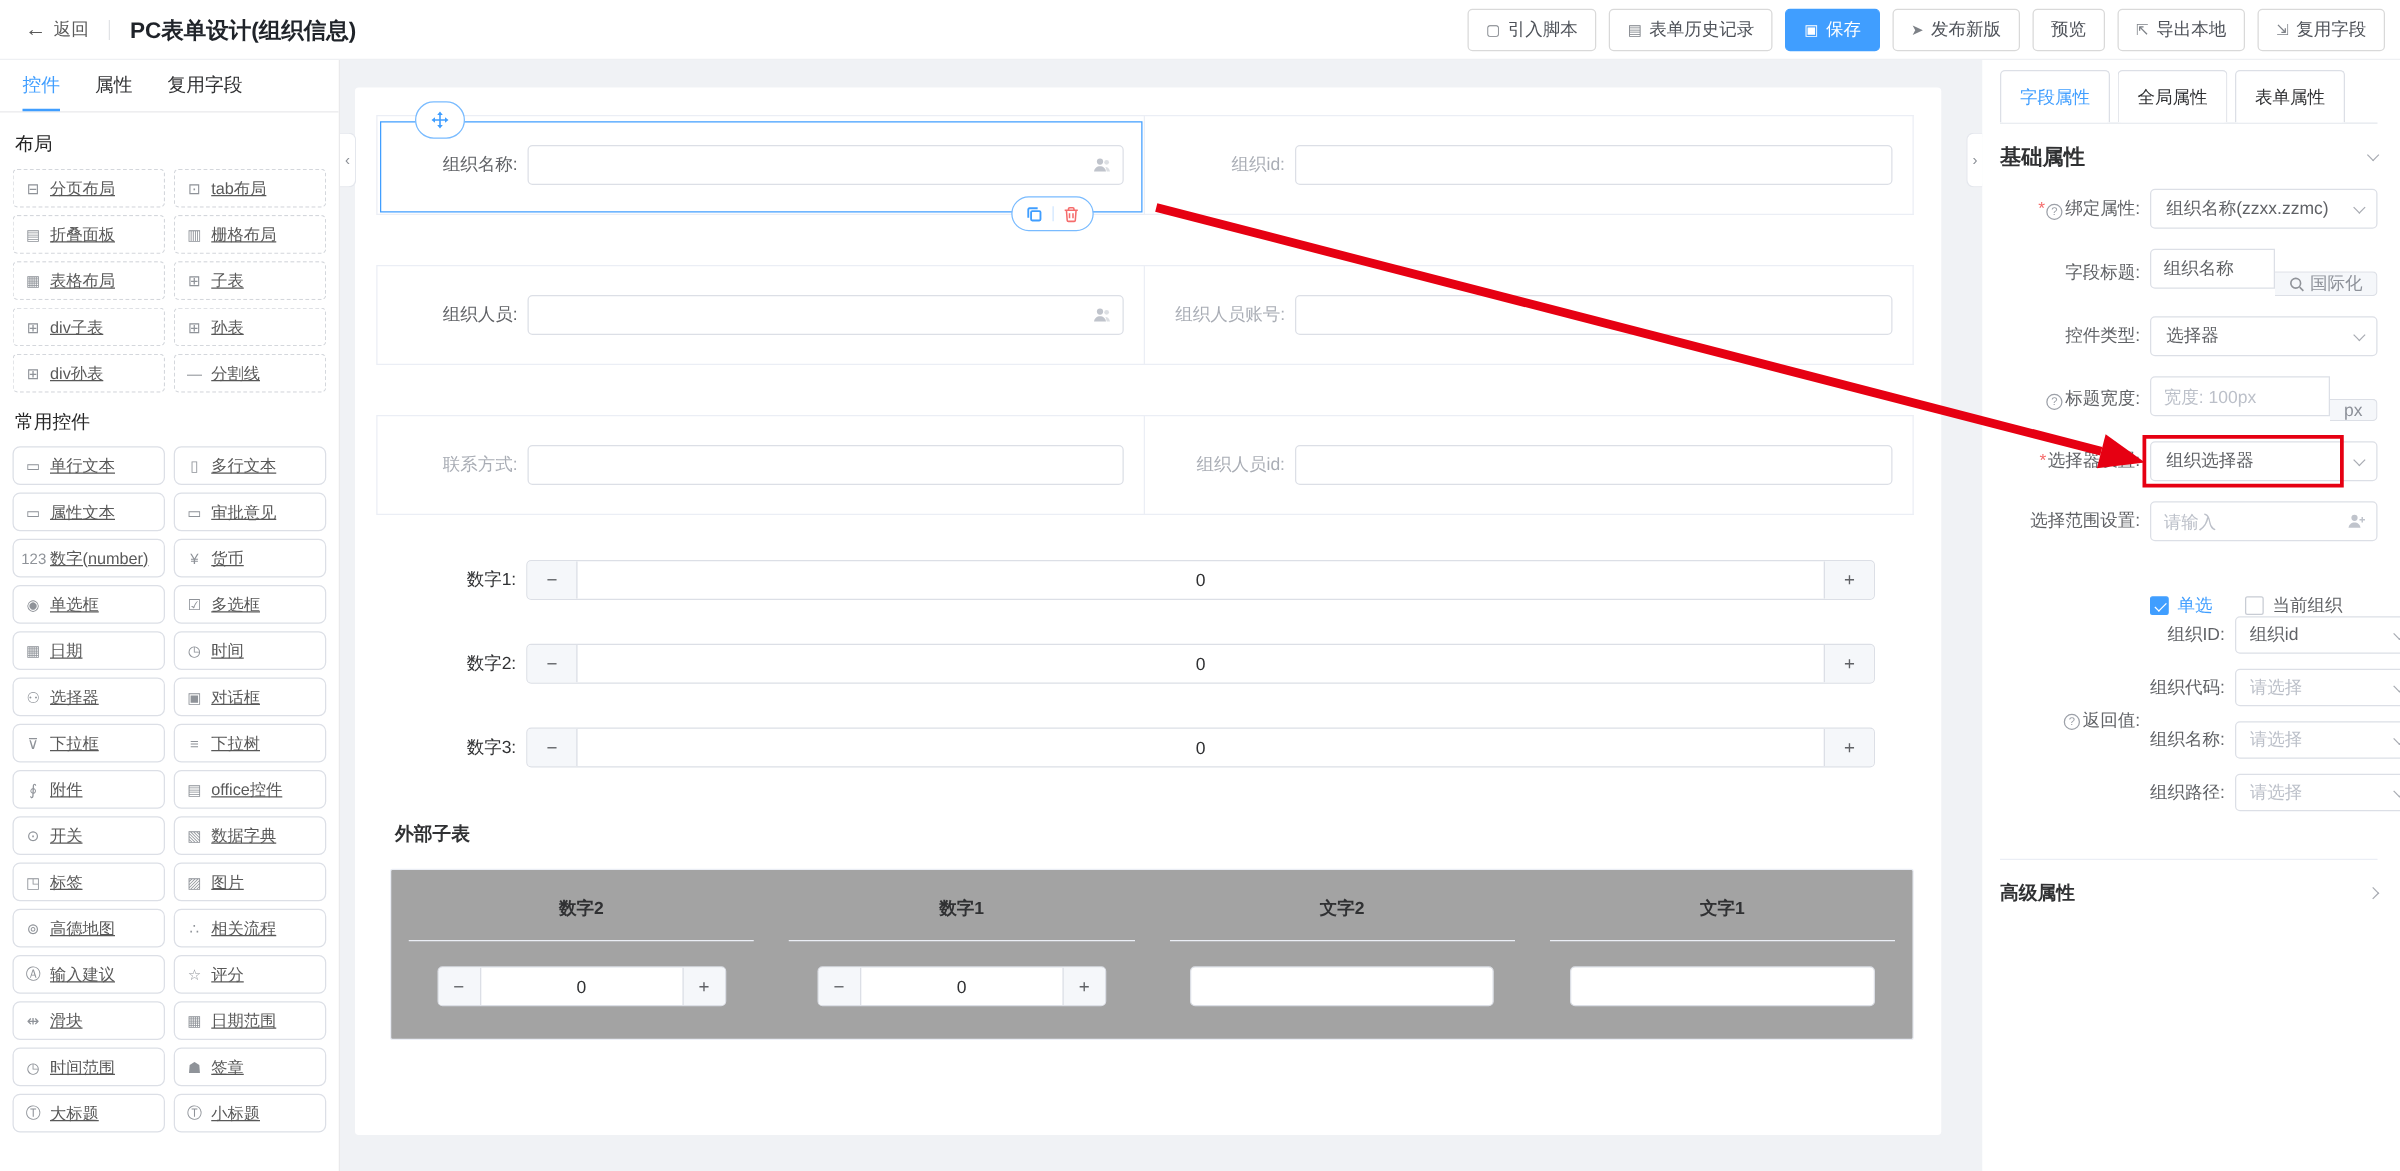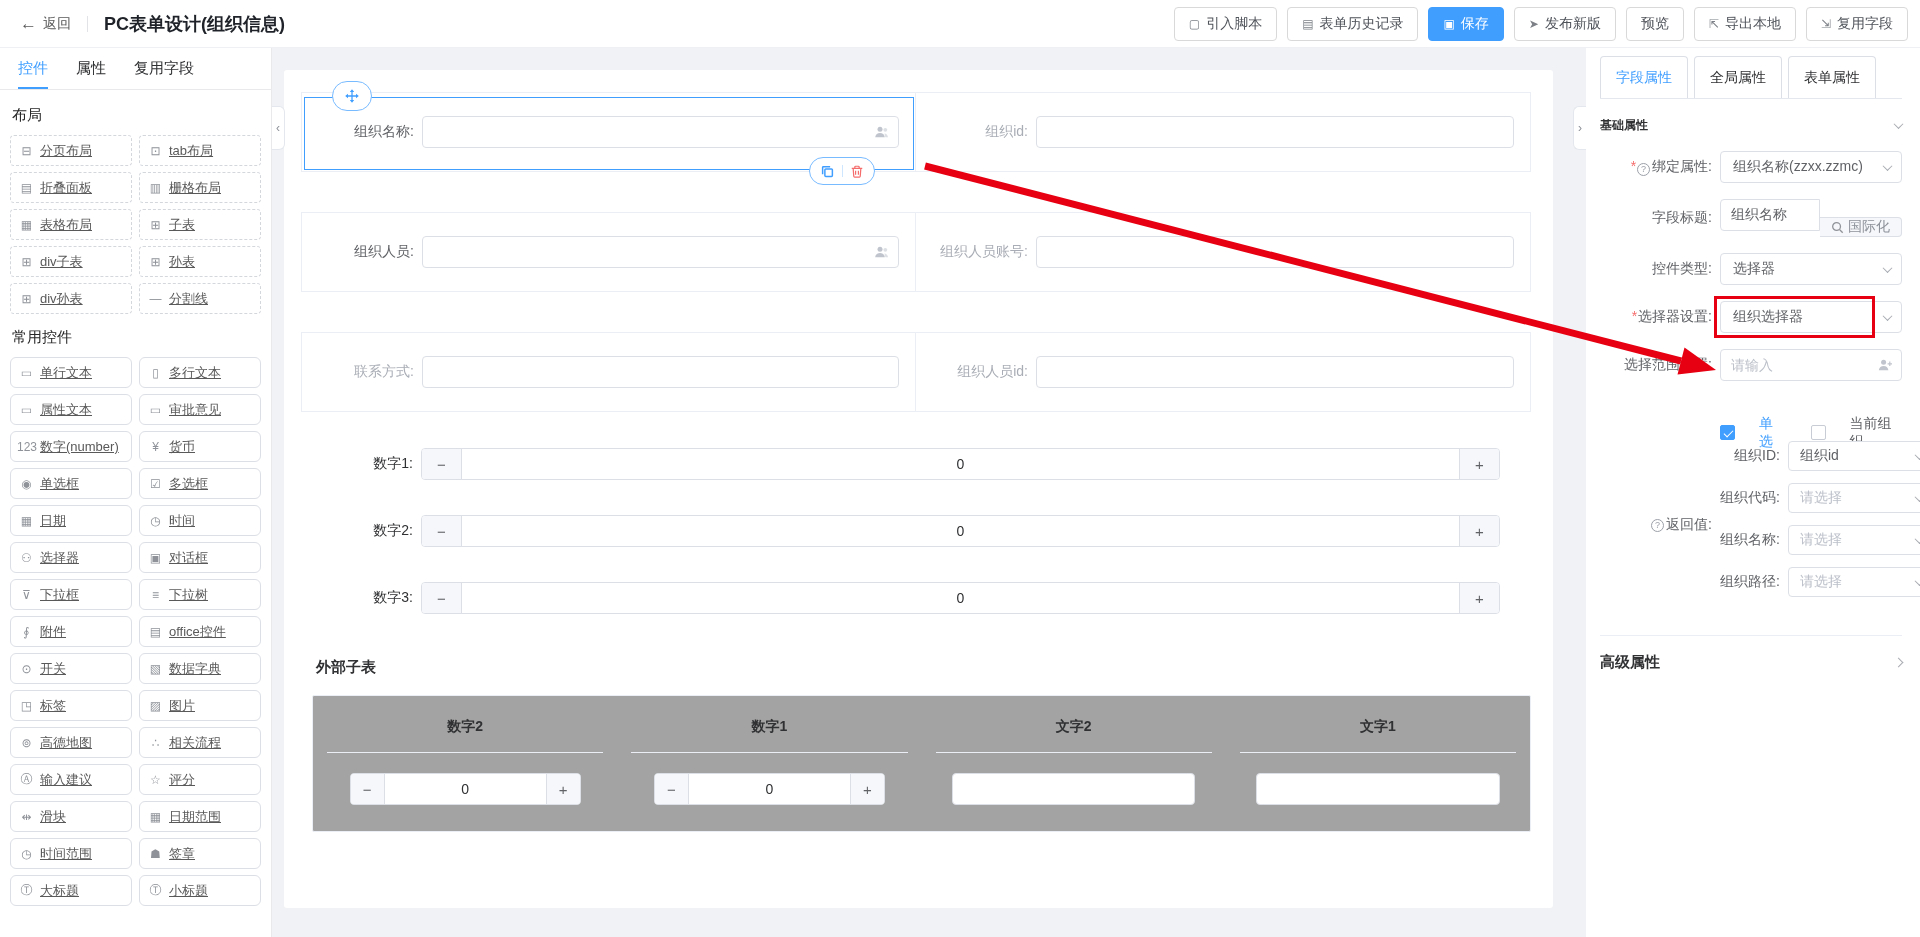--- a/index.html
+++ b/index.html
@@ -87,21 +87,21 @@
   .mini { width: 76%; height: 32px; display: flex; border: 1px solid #dcdfe6; border-radius: 4px; overflow: hidden; background: #fff; }
   .mini .stp-btn { width: 34px; }
   .st-input { width: 80%; height: 32px; border: 1px solid #dcdfe6; border-radius: 4px; background: #fff; outline: none; font: inherit; color: #606266; padding: 0 10px; }
 
   
   .panel { width: 334px; background: #fff; padding: 8px 18px 0 14px; position: relative; flex-shrink: 0; }
   .ptabs { display: flex; gap: 6px; border-bottom: 1px solid #e4e7ed; }
   .ptab { height: 42px; padding: 0 15px; display: flex; align-items: center; border: 1px solid #dcdfe6; border-bottom: none;
           border-radius: 4px 4px 0 0; color: #303133; cursor: pointer; background: #fff; }
   .ptab[data-state="active"] { color: #409eff; }
-  .psec { height: 52px; display: flex; align-items: center; justify-content: space-between; font-size: 12px; font-weight: 700; color: #303133; cursor: pointer; }
+  .psec { height: 52px; display: flex; align-items: center; justify-content: space-between; font-size: 17px; font-weight: 700; color: #303133; cursor: pointer; }
   .chev { width: 7px; height: 7px; border-right: 1.5px solid #a8abb2; border-bottom: 1.5px solid #a8abb2; display: inline-block; flex-shrink: 0; }
   .chev-down { transform: rotate(45deg) translate(-1px,-1px); }
   .chev-right { transform: rotate(-45deg); }
   .prow { display: flex; align-items: center; margin-bottom: 16px; }
   .plabel { width: 112px; flex-shrink: 0; text-align: right; margin-right: 8px; color: #606266; white-space: nowrap; }
   .req { color: #f56c6c; margin-right: 1px; display: none; }
   .prow[data-req="true"] .req { display: inline; }
   .qicon { display: none; width: 13px; height: 13px; border: 1px solid #9ca0a8; border-radius: 50%; font-size: 9px;
            line-height: 11px; color: #9ca0a8; text-align: center; margin-right: 2px; vertical-align: -1.5px; }
   .prow[data-help="true"] .qicon { display: inline-block; }
@@ -121,21 +121,21 @@
              border-radius: 0 4px 4px 0; background: #f5f7fa; color: #8d9199; white-space: nowrap; cursor: pointer; margin-top: 18px; }
   .app-ic { display: none; }
   .prow[data-appicon] .app-ic { display: block; }
   .psfx { display: none; position: relative; }
   .prow[data-ctl="input-suffix"] .psfx { display: block; }
   .psfx .pin { width: 100%; padding-right: 30px; }
   .sfx-ic { position: absolute; right: 9px; top: 50%; transform: translateY(-50%); display: flex; }
   .prow[data-annotated="true"] .pctl::after { content: ""; position: absolute; top: -5px; bottom: -5px; left: -6px; right: 27px;
              border: 3px solid #e60012; pointer-events: none; }
   .pcheck-row { display: flex; gap: 26px; margin: 2px 0 14px 120px; height: 30px; align-items: center; }
-  .pcheck { display: flex; align-items: center; gap: 24px; cursor: pointer; margin-top: 41px; }
+  .pcheck { display: flex; align-items: center; gap: 7px; cursor: pointer; margin-top: 41px; }
   .ckbox { width: 15px; height: 15px; border: 1px solid #c8ccd4; border-radius: 2px; background: #fff; position: relative; flex-shrink: 0; }
   .pcheck[data-checked="true"] .ckbox { background: #409eff; border-color: #409eff; }
   .pcheck[data-checked="true"] .ckbox::after { content: ""; position: absolute; left: 4.5px; top: 1.5px; width: 4px; height: 8px;
            border-right: 1.5px solid #fff; border-bottom: 1.5px solid #fff; transform: rotate(45deg); }
   .cklabel { color: #606266; }
   .pcheck[data-checked="true"] .cklabel { color: #409eff; }
   .rgroup { display: flex; margin-top: 4px; }
   .rg-head { width: 112px; flex-shrink: 0; display: flex; justify-content: flex-end; align-items: center; margin-right: 8px;
              color: #606266; align-self: center; }
   .rg-head .qicon { display: inline-block; }
@@ -651,20 +651,36 @@
           </div>
           <div class="pctl">
             <div class="pselect">
               <span class="pval">选择器</span>
               <span class="chev chev-down"></span>
             </div>
 
           </div>
         </div>
 
+        <div class="prow" data-help="true" data-ctl="input-append">
+          <div class="plabel">
+            <span class="qicon">?</span><span>标题宽度:</span>
+          </div>
+          <div class="pctl">
+
+            <div class="pgrp">
+              <input class="pin" placeholder="宽度: 100px" style="">
+              <span class="pappend">
+
+                <span>px</span>
+              </span>
+            </div>
+
+          </div>
+        </div>
 
         <div class="prow" data-req="true" data-ctl="select" data-annotated="true">
           <div class="plabel">
             <span class="req">*</span><span>选择器设置:</span>
           </div>
           <div class="pctl">
             <div class="pselect">
               <span class="pval">组织选择器</span>
               <span class="chev chev-down"></span>
             </div>

